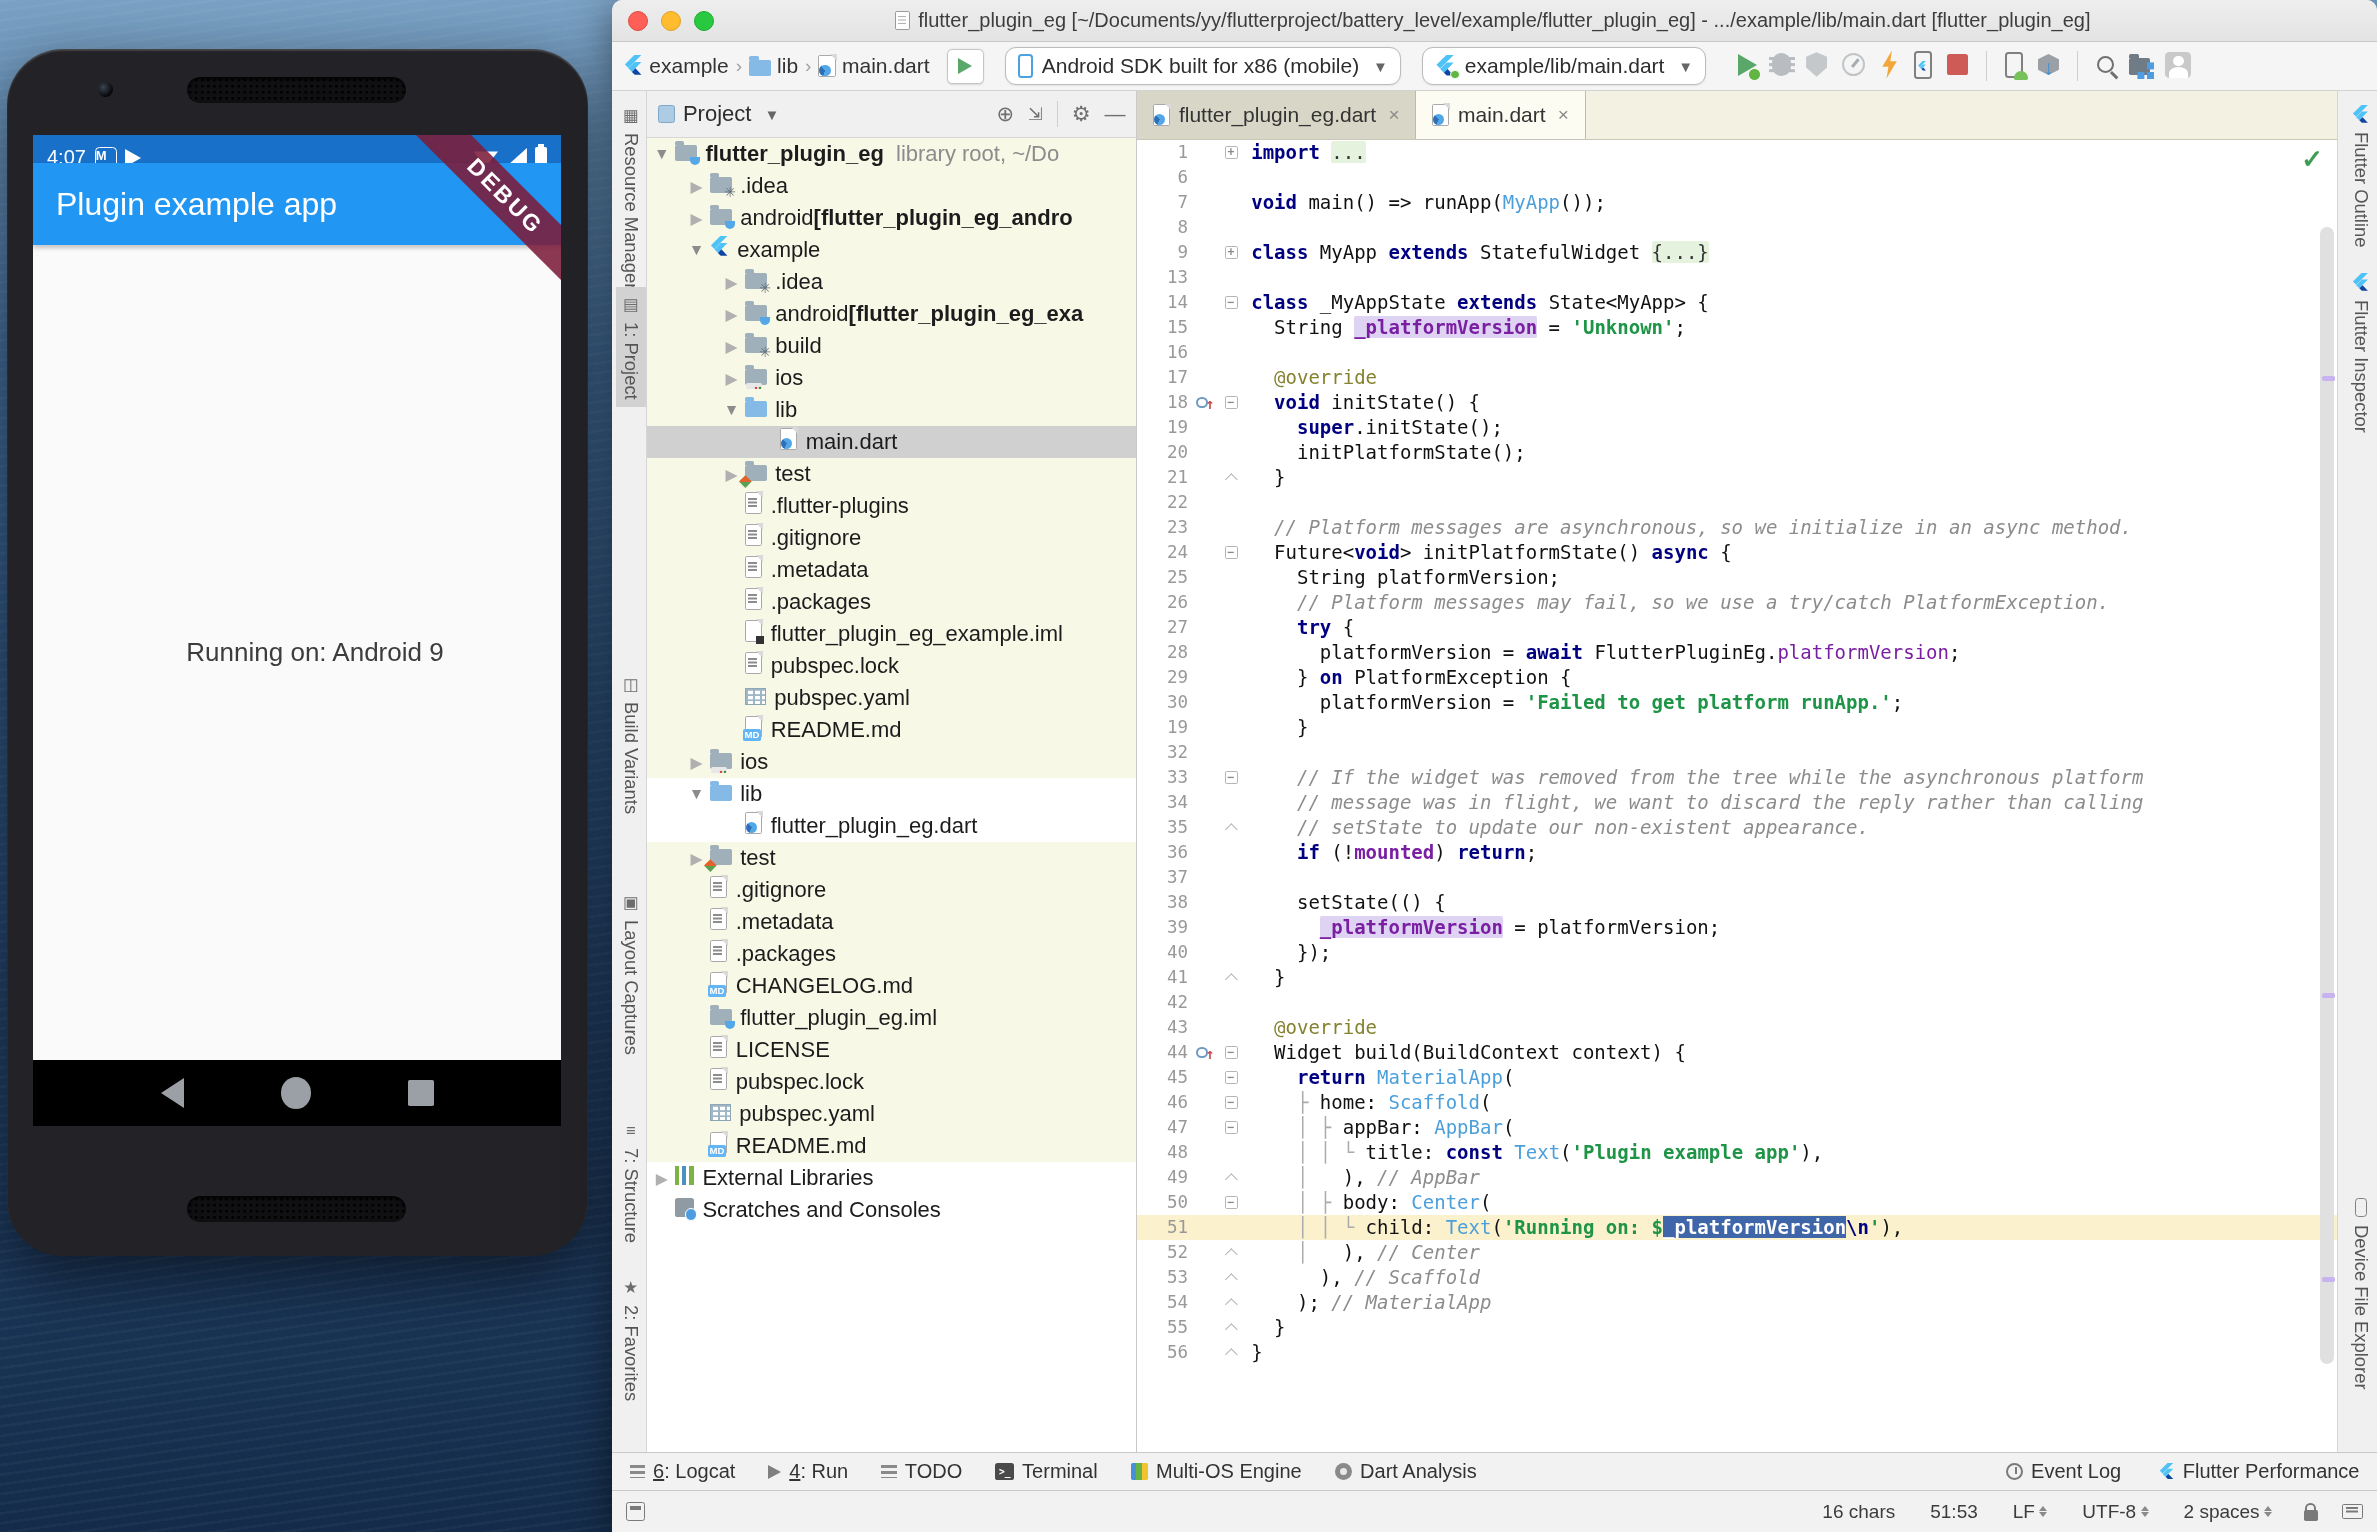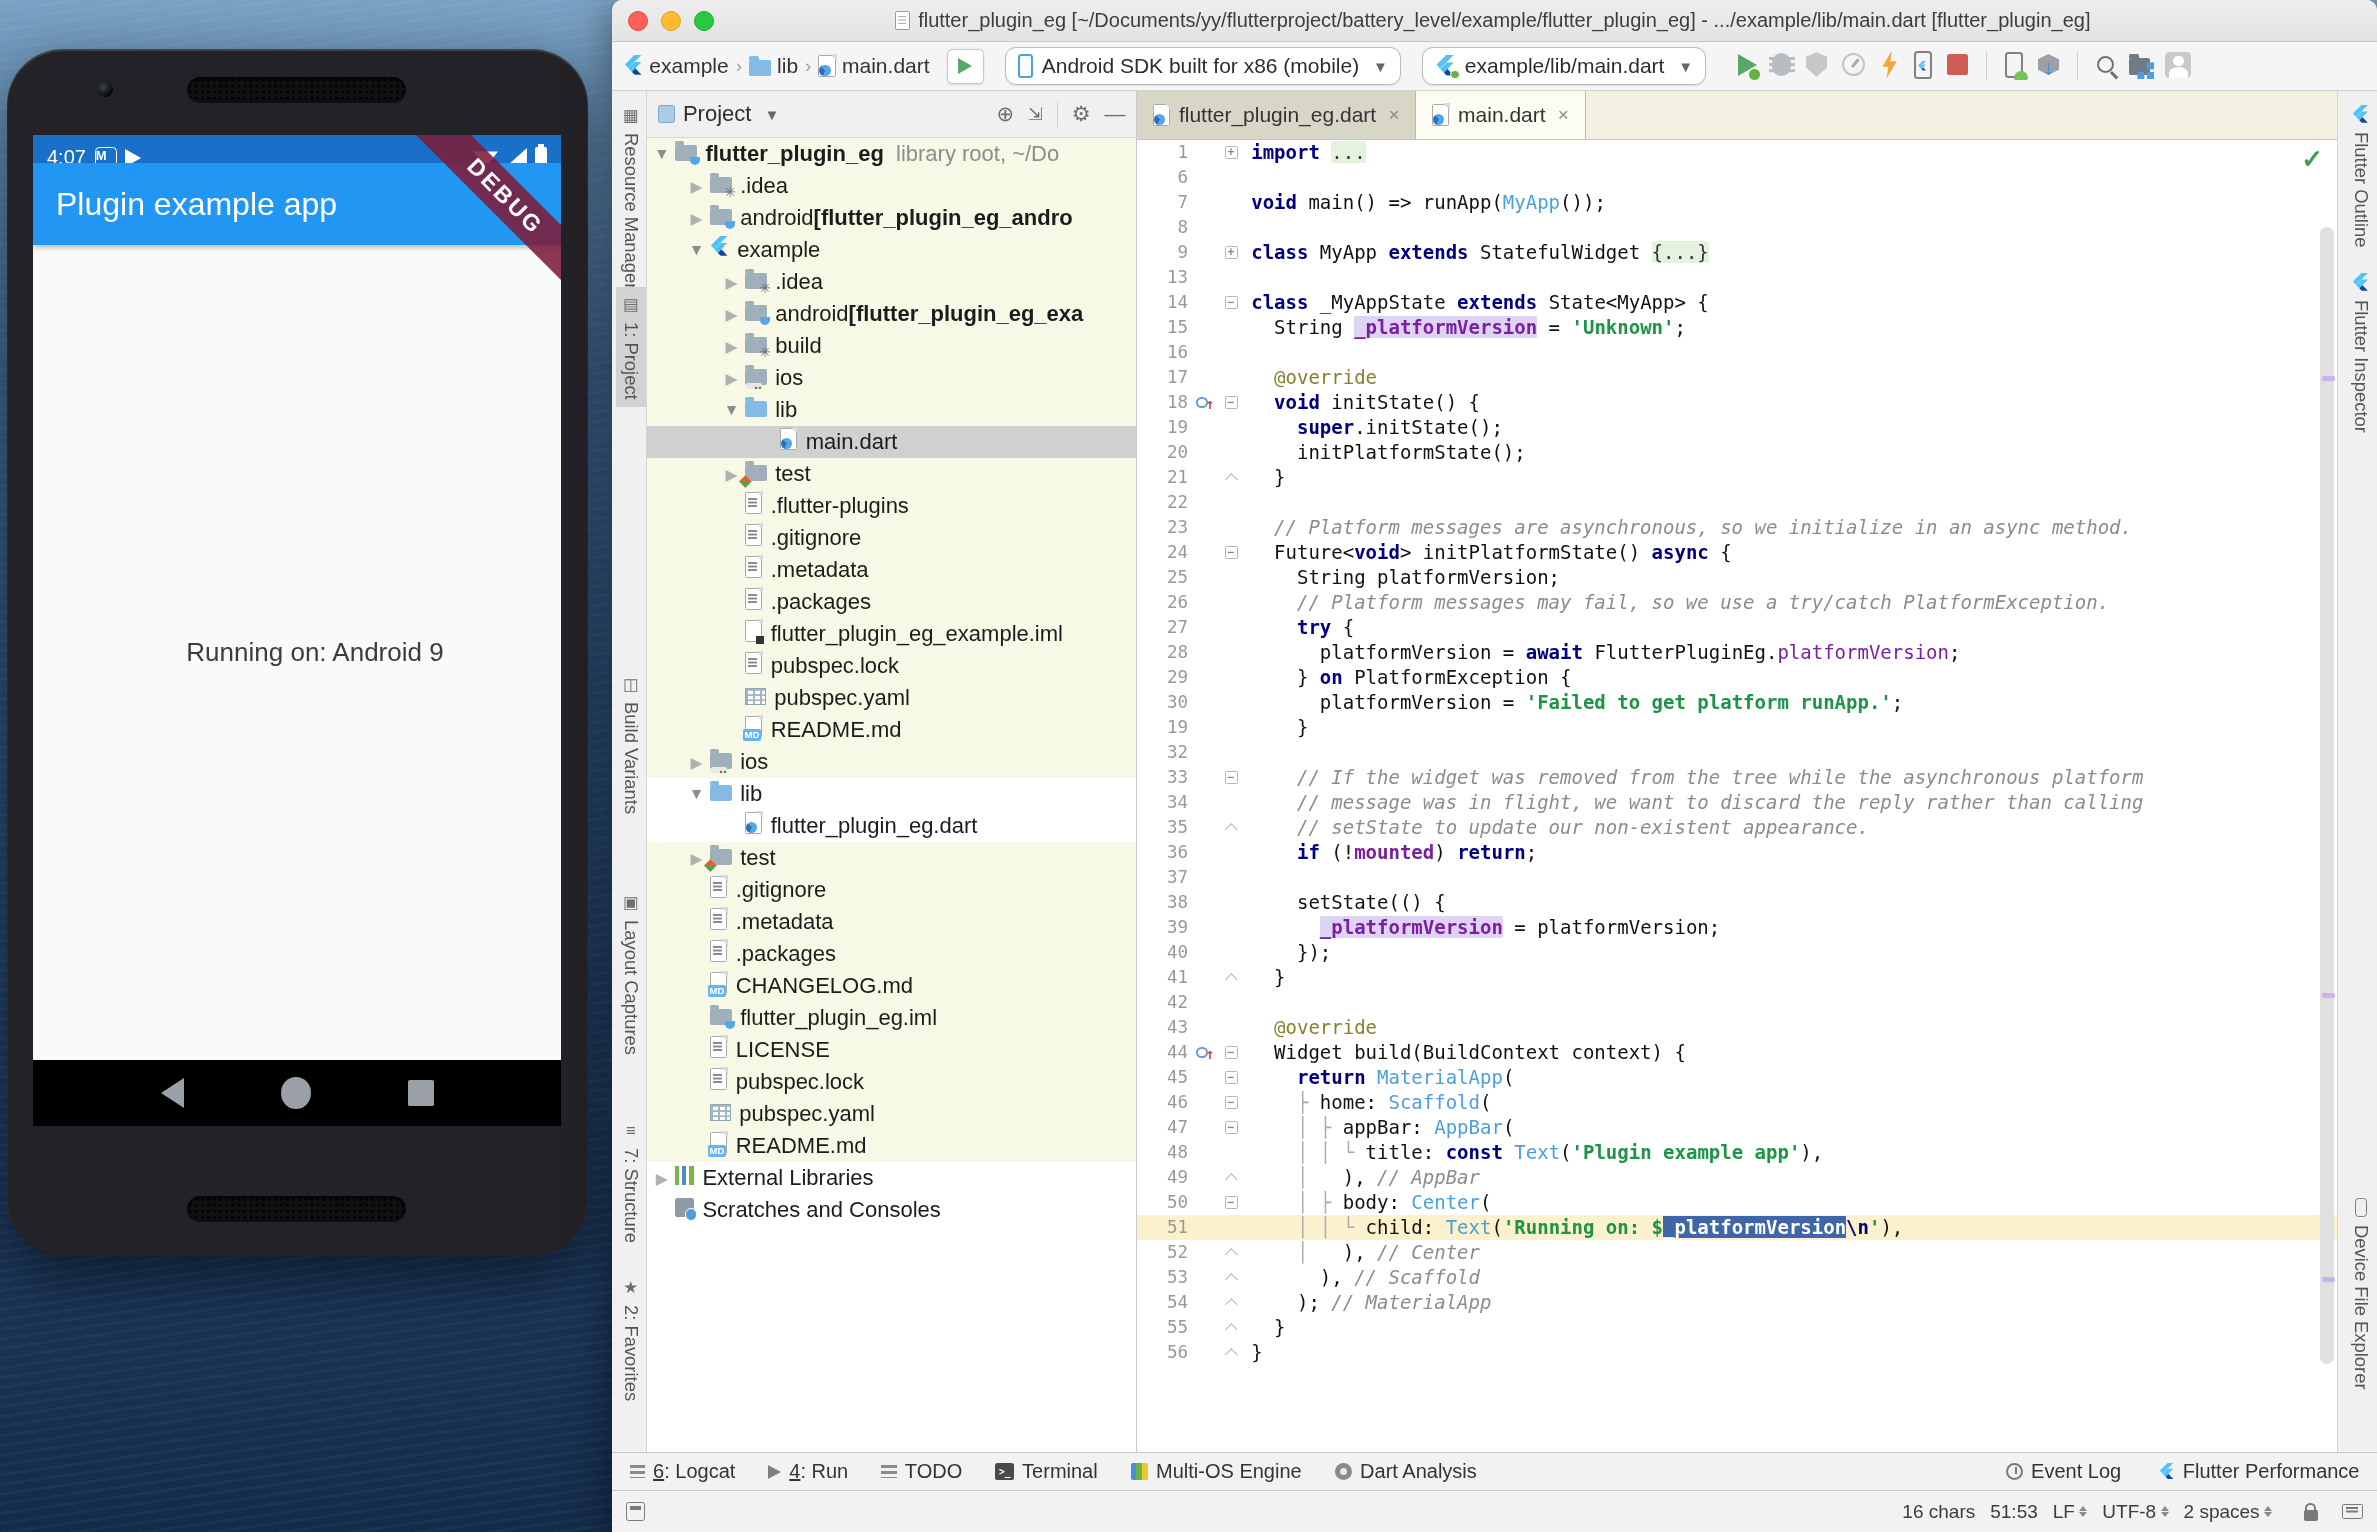--- a/index.html
+++ b/index.html
@@ -192,21 +192,21 @@
   .ic-runsmall{width:0;height:0;border-top:7.9px solid transparent;border-bottom:7.9px solid transparent;border-left:13px solid #7f7f7f;}
   .ic-term{width:19px;height:17.5px;background:#4a4a4a;border-radius:2.6px;color:#fff;font:bold 9.6px/17.5px "DejaVu Sans Mono",monospace;text-align:center;}
   .ic-term::after{content:">_";}
   .ic-multios{width:17.5px;height:17.5px;background:linear-gradient(90deg,#4a90d9 0 5.2px,#67b346 5.2px 11.4px,#f0c330 11.4px);border-radius:1.7px;}
   .ic-dartan{width:17.5px;height:17.5px;background:#8a8a8a;border-radius:50%;}
   .ic-dartan::after{content:"";position:absolute;left:5.2px;top:5.2px;width:7px;height:7px;background:#e8e8e8;border-radius:50%;}
   .ic-eventlog{width:17.5px;height:17.5px;border:2.2px solid #7a7a7a;border-radius:50%;}
   .ic-eventlog::after{content:"";position:absolute;left:7px;top:2.6px;width:2.2px;height:7px;background:#7a7a7a;}
   .statusbar{position:absolute;left:0;right:0;bottom:0;height:42px;background:#f2f2f2;border-top:0.9px solid #c9c9c9;
     display:flex;align-items:center;padding:0 14px;font-size:19px;color:#3c3c3c;}
-  .sb-right{margin-left:auto;display:flex;align-items:flex-end;gap:15px;}
+  .sb-right{margin-left:auto;display:flex;align-items:flex-end;gap:35px;}
   .sb-item{display:flex;align-items:center;gap:4.4px;}
   .updown{display:inline-flex;flex-direction:column;gap:1.7px;}
   .updown i{width:0;height:0;border-left:4.4px solid transparent;border-right:4.4px solid transparent;display:block;}
   .updown i.u{border-bottom:5.2px solid #8a8a8a;}
   .updown i.d{border-top:5.2px solid #8a8a8a;}
   .ic-stack{width:19px;height:19px;border:1.7px solid #7a7a7a;border-radius:2.6px;}
   .ic-stack::after{content:"";position:absolute;left:2.6px;top:2.6px;right:2.6px;height:4.4px;background:#7a7a7a;}
   .ic-lock{width:14px;height:11.4px;background:#7a7a7a;border-radius:1.7px;margin-top:7.9px;}
   .ic-lock::before{content:"";position:absolute;left:1.7px;top:-7px;width:7px;height:7px;border:2.2px solid #7a7a7a;border-bottom:none;border-radius:5.2px 5.2px 0 0;}
   .ic-monitor{width:21px;height:15.7px;border:1.7px solid #7a7a7a;border-radius:1.7px;}

